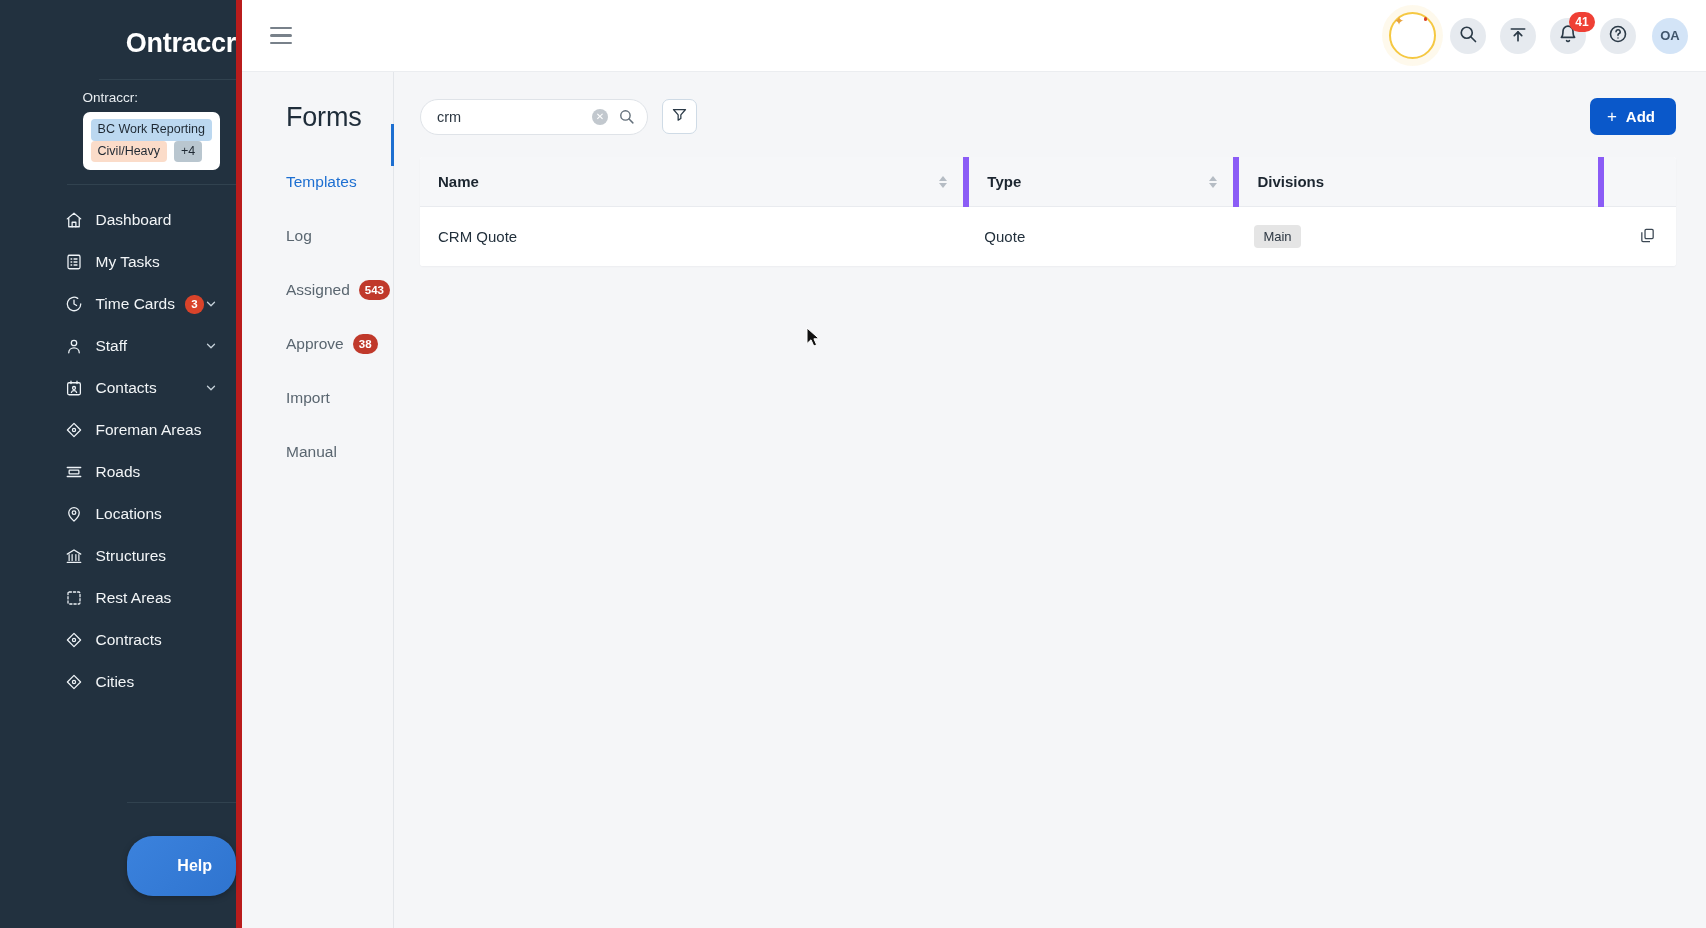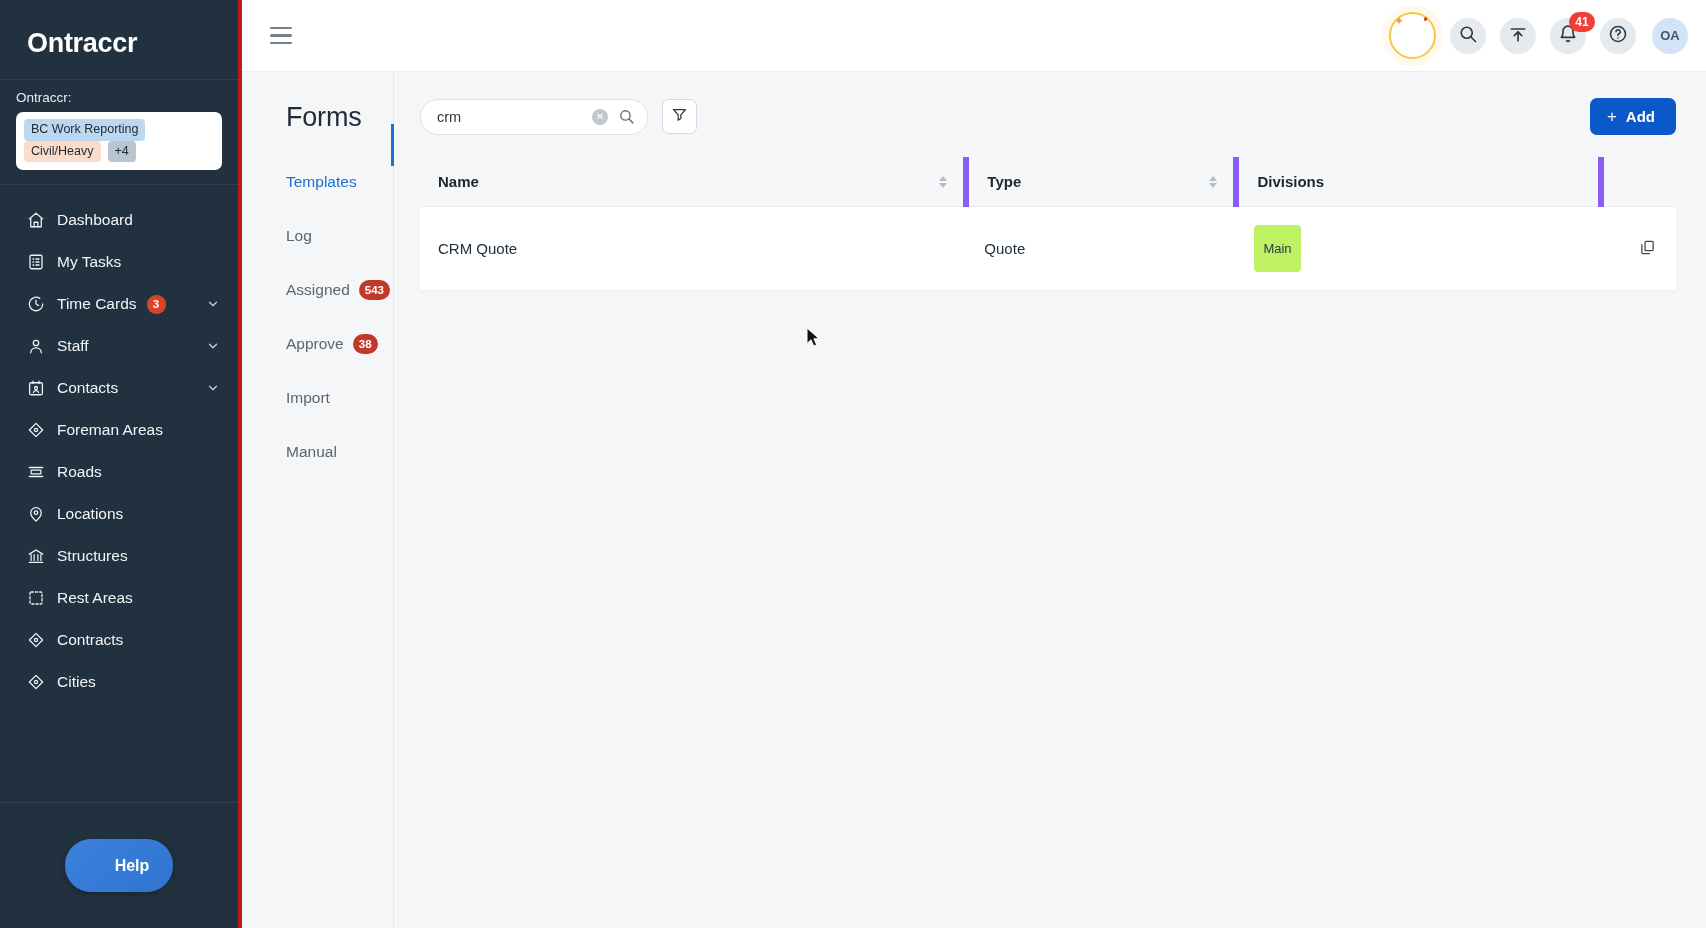--- a/index.html
+++ b/index.html
@@ -10,21 +10,22 @@
     background: #f5f6f8;
   }
   .app { display: flex; width: 1706px; height: 928px; }
 
   
   .sidebar {
     width: 242px; height: 928px;
     background: #22313f;
     display: flex; flex-direction: column;
     position: relative; flex: none;
-    border-right: 4px solid #b91c1c;
+    border-right: 6px solid #b91c1c;
+    align-items: flex-end;
   }
   .logo-area {
     height: 80px; flex: none;
     display: flex; align-items: center;
     padding-left: 26px;
     border-bottom: 1px solid #31424f;
   }
   .logo-row { display: flex; align-items: flex-end; }
   .logo-hat { width: 22px; height: 22px; position: relative; margin-right: -21px; margin-bottom: 13px; z-index:2; }
   .logo-text {
@@ -73,21 +74,21 @@
   .nav-caret { margin-left: auto; color: #c6d2da; display:flex; }
   .nav-caret svg { width: 14px; height: 14px; }
 
   .help-area {
     flex: none; height: 126px;
     border-top: 1px solid #31424f;
     display: flex; align-items: center; justify-content: center;
   }
   .help-btn {
     background: linear-gradient(135deg,#3b82dd,#2f74cf);
-    border-radius: 26px; height: 53px;
+    border-radius: 26px; height: 60px;
     padding: 0 24px 0 18px;
     display: flex; align-items: center; gap: 11px;
     color: #fff; font-size: 16px; font-weight: 700;
     cursor: pointer; box-shadow: 0 2px 6px rgba(0,0,0,.25);
   }
   .help-hat { width: 21px; height: 21px; position: relative; }
   .version-strip {
     position: absolute; bottom: 0; left: 0; right: 0;
     height: 6px; overflow: hidden;
     color: #7c8c99; font-size: 10px; text-align: center;
@@ -237,22 +238,22 @@
     border-right: 4.5px solid transparent; display:block; }
   .sorter .up { border-bottom: 5px solid #b5bcc4; }
   .sorter .down { border-top: 5px solid #b5bcc4; }
   .col-div { border-left: 6px solid #8b5cf6; }
   tbody td {
     font-size: 15px; color: #22303c; padding: 18px 0 18px 18px;
     background: #fff; vertical-align: middle;
   }
   tbody tr { cursor: pointer; }
   .pill-main {
-    background: #bef264; color: #2c3742; font-size: 13px;
-    border-radius: 4px; padding: 16px 9px; display: inline-block;
+    background: #e5e5e5; color: #2c3742; font-size: 13px;
+    border-radius: 4px; padding: 4px 9px; display: inline-block;
   }
   .row-action { text-align: center; color: #3c4854; }
   .row-action svg { width: 17px; height: 17px; }
   .cursor-arrow { position: absolute; left: 806px; top: 327px; z-index: 50; pointer-events: none; }
 </style>
 </head>
 <body>
 
 <div class="app">
 

